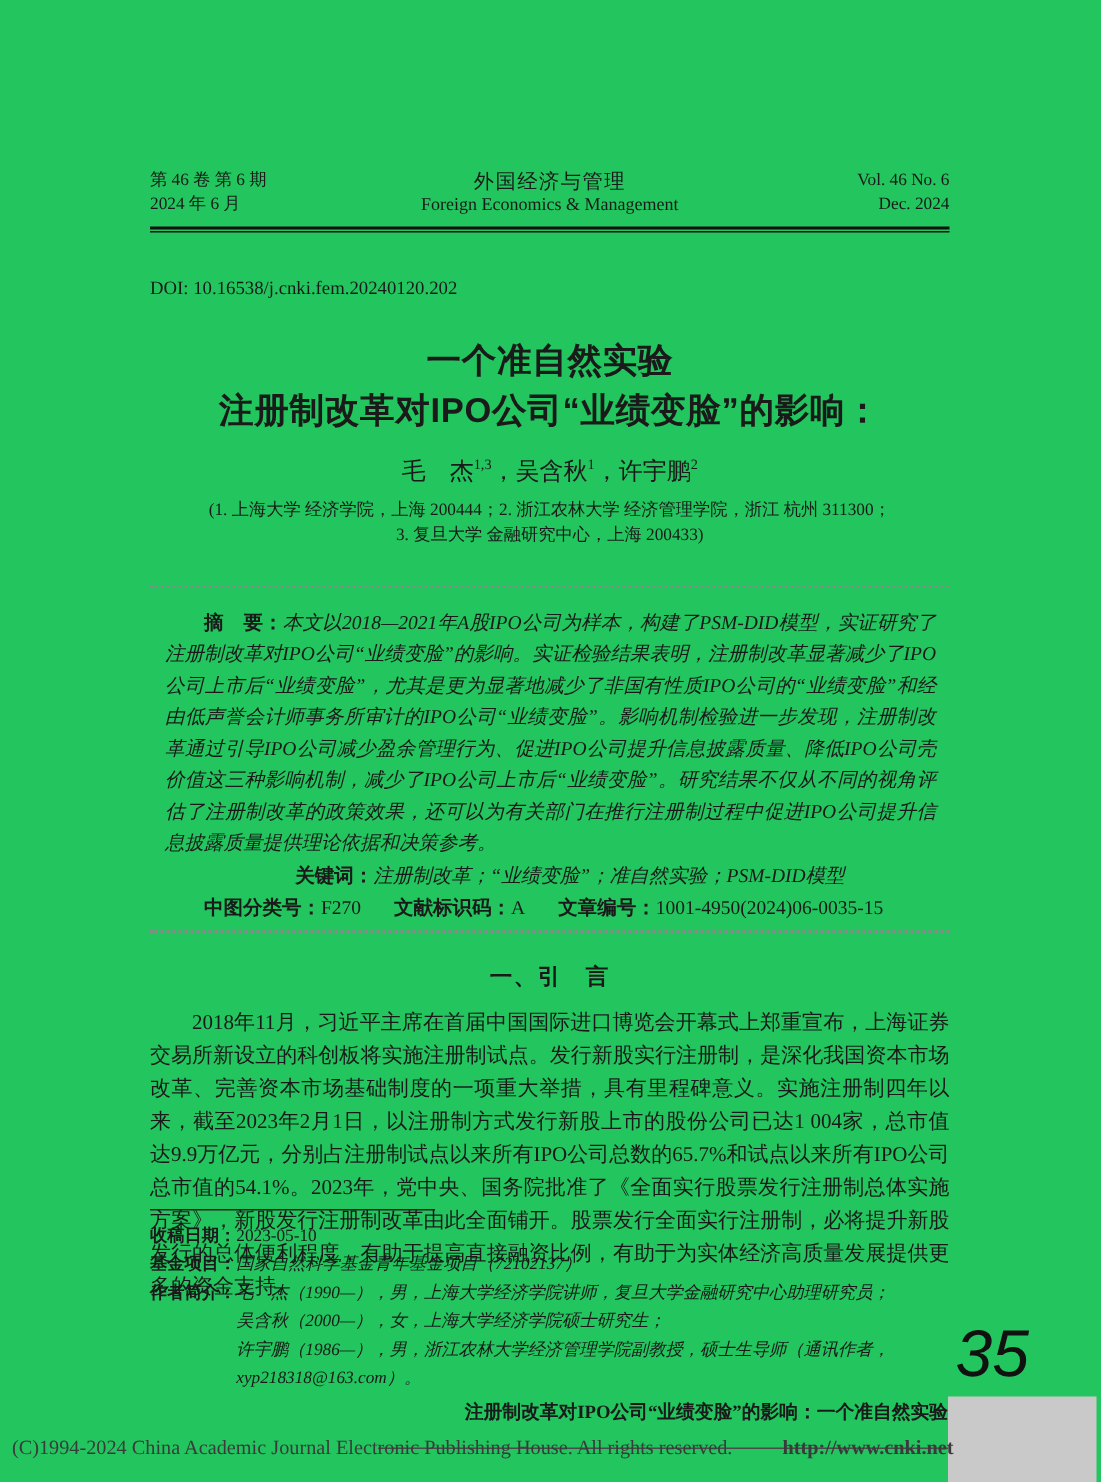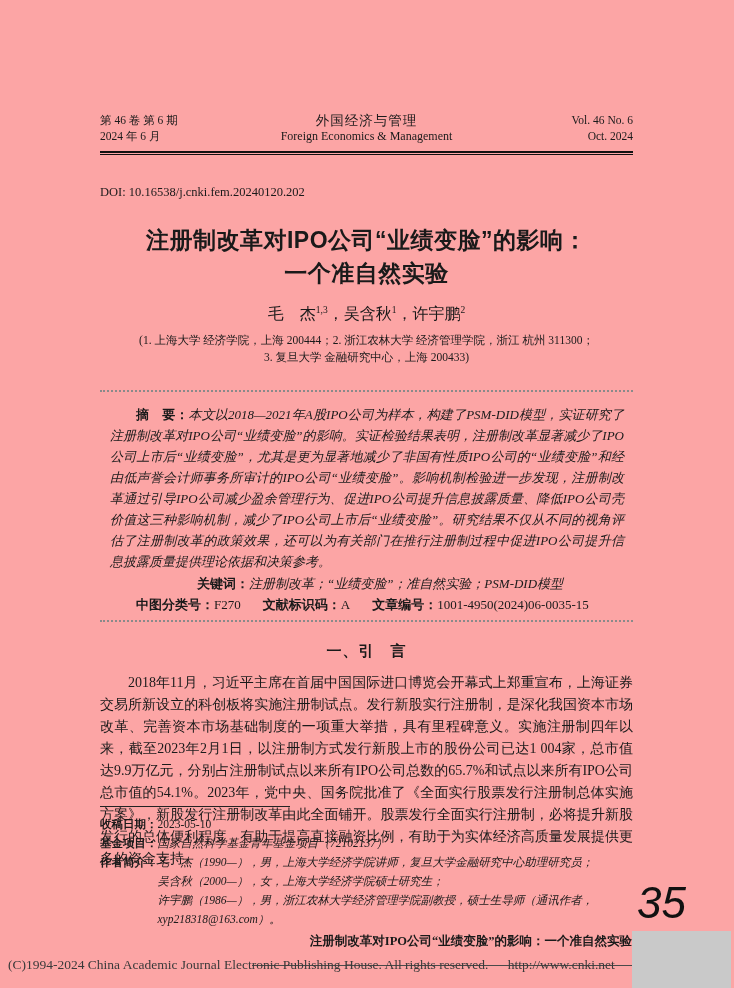--- a/index.html
+++ b/index.html
@@ -1,19 +1,19 @@
 <!DOCTYPE html>
 <html><head>
 <meta charset="utf-8">
 <style>
   * { margin:0; padding:0; box-sizing:border-box; }
   html,body { background:#ffffff; }
   .page {
     position:relative; width:734px; height:988px; margin:0 auto;
-    background:#fca5a5; overflow:hidden; color:#1a1a1a;
+    background:#22c55e; overflow:hidden; color:#1a1a1a;
     font-family:"Liberation Serif","DejaVu Serif",serif;
   }
   .content { padding:112px 101px 0 100px; }
 
   
   .jheader { display:flex; justify-content:space-between; align-items:flex-start; }
   .jh-col { font-size:11.5px; line-height:16px; }
   .jh-left  { text-align:left;  width:150px; }
   .jh-center{ text-align:center; flex:1; }
   .jh-right { text-align:right; width:150px; }
@@ -64,49 +64,49 @@
     position:absolute; left:637px; top:874px; font-size:44px; line-height:58px; font-style:italic;
     font-family:"Liberation Sans","DejaVu Sans",sans-serif; color:#111;
   }
   .running-title {
     position:absolute; right:102px; top:933px; width:380px; text-align:right;
     font-size:12.5px; font-weight:700; padding-bottom:15px; border-bottom:1.5px solid #4a4a4a;
   }
   .copyright {
     position:absolute; left:8px; top:957px; font-size:13.5px; color:#3a3a3a; white-space:nowrap;
   }
-  .copyright .url { margin-left:16px; }
+  .copyright .url { margin-left:30px;font-weight:bold; }
 </style>
 </head>
 <body>
 
 <div class="page">
   <div class="content">
 
     <div class="jheader">
       <div class="jh-col jh-left">
         <div>第 46 卷 第 6 期</div>
         <div>2024 年 6 月</div>
       </div>
       <div class="jh-col jh-center">
         <div class="jh-cn-title">外国经济与管理</div>
         <div class="jh-en-title">Foreign Economics &amp; Management</div>
       </div>
       <div class="jh-col jh-right">
         <div>Vol. 46 No. 6</div>
-        <div>Oct. 2024</div>
+        <div>Dec. 2024</div>
       </div>
     </div>
     <div class="double-rule"></div>
 
     <div class="doi">DOI: 10.16538/j.cnki.fem.20240120.202</div>
 
     <div class="art-title">
+      <div>一个准自然实验</div>
       <div>注册制改革对IPO公司“业绩变脸”的影响：</div>
-      <div>一个准自然实验</div>
     </div>
 
     <div class="authors"><span>毛　杰</span><sup>1,3</sup><span>，</span><span>吴含秋</span><sup>1</sup><span>，</span><span>许宇鹏</span><sup>2</sup></div>
 
     <div class="affils">
       <div>(1. 上海大学 经济学院，上海 200444；2. 浙江农林大学 经济管理学院，浙江 杭州 311300；</div>
       <div>3. 复旦大学 金融研究中心，上海 200433)</div>
     </div>
 
     <div class="dotted dotted-top"></div>

